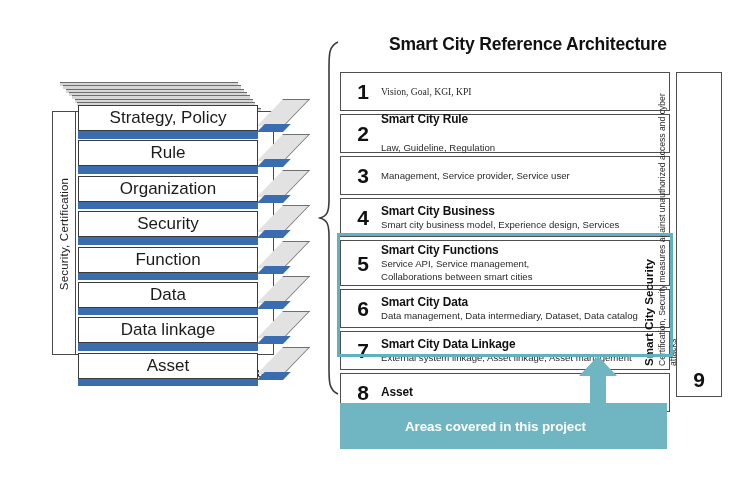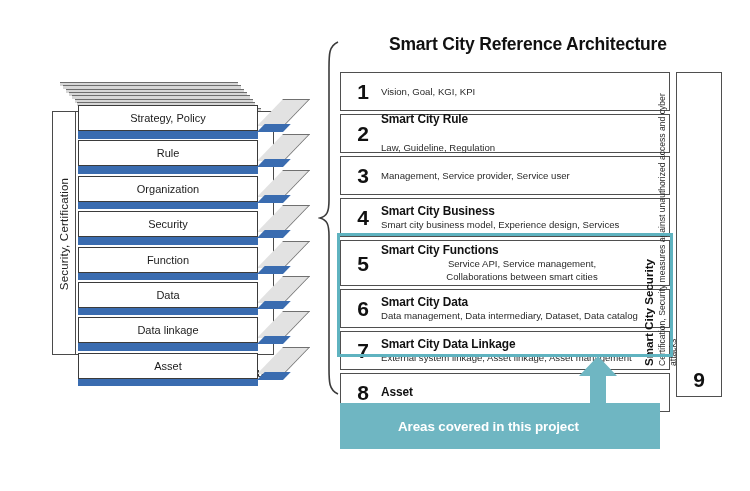--- a/index.html
+++ b/index.html
@@ -57,21 +57,21 @@
   
   .layers { position: absolute; left: 26px; top: 25px; width: 196px; }
   .layer-row { position: relative; height: 35.4px; }
   .layer-face {
     position: absolute; left: 0; top: 0;
     width: 180px; height: 26px;
     background: #ffffff;
     border: 1.5px solid #3b3b3b;
     box-sizing: border-box;
     display: flex; align-items: center; justify-content: center;
-    font-size: 11px;
+    font-size: 17px;
     color: #1b1b1b;
     z-index: 3;
   }
   
   .layer-slab {
     position: absolute; left: 0; top: 25px;
     width: 180px; height: 7.5px;
     background: #3a6cb0;
     border-top: 1px solid #2b558f;
     z-index: 2;
@@ -188,21 +188,21 @@
     line-height: 1.25;
     width: 290px;
   }
 
   
   .banner {
     position: absolute;
     left: 22px; top: 369px;
     width: 320px; height: 46px;
     background: #6fb6c2;
-    display: flex; align-items: center;
+    display: flex; align-items: center; padding-left: 7px;
   }
   .banner-text {
     font-size: 13.4px; font-weight: bold; color: #ffffff;
     padding-left: 58px; letter-spacing: -.1px;
   }
   .arrow {
     position: absolute;
     left: 261px; top: 322px;
     width: 38px; height: 50px;
     z-index: 6;
@@ -291,21 +291,21 @@
       <path d="M20 2 C11 6, 11 14, 11 28 L11 160 C11 172, 9 176, 2 178
                C9 180, 11 184, 11 196 L11 328 C11 342, 11 350, 20 354" fill="none" stroke="#3b3b3b" stroke-width="1.6"></path>
     </svg>
 
     <div class="sc-title">Smart City Reference Architecture</div>
 
     <div class="rows" id="right-rows">
         <div class="row" style="height: 39px;">
           <div class="row-num">1</div>
           <div class="row-body">
-            <div class="row-sub" style="white-space: pre-line;">Vision, Goal, KGI, KPI</div>
+            <div class="row-sub" style="white-space: pre-line; font-family: Liberation Serif, serif;">Vision, Goal, KGI, KPI</div>
           </div>
         </div>
         <div class="row" style="height: 39px;">
           <div class="row-num">2</div>
           <div class="row-body">
             <div class="row-title">Smart City Rule</div>
             <div class="row-sub" style="white-space: pre-line; margin-top: 16px;">Law, Guideline, Regulation</div>
           </div>
         </div>
         <div class="row" style="height: 39px;">
@@ -318,21 +318,21 @@
           <div class="row-num">4</div>
           <div class="row-body">
             <div class="row-title">Smart City Business</div>
             <div class="row-sub" style="white-space: pre-line;">Smart city business model, Experience design, Services</div>
           </div>
         </div>
         <div class="row" style="height: 46px;">
           <div class="row-num">5</div>
           <div class="row-body">
             <div class="row-title">Smart City Functions</div>
-            <div class="row-sub" style="white-space: pre-line; text-align: center;">Service API, Service management,
+            <div class="row-sub" style="white-space: pre-line;">Service API, Service management,
 Collaborations between smart cities</div>
           </div>
         </div>
         <div class="row" style="height: 39px;">
           <div class="row-num">6</div>
           <div class="row-body">
             <div class="row-title">Smart City Data</div>
             <div class="row-sub" style="white-space: pre-line;">Data management, Data intermediary, Dataset, Data catalog</div>
           </div>
         </div>

